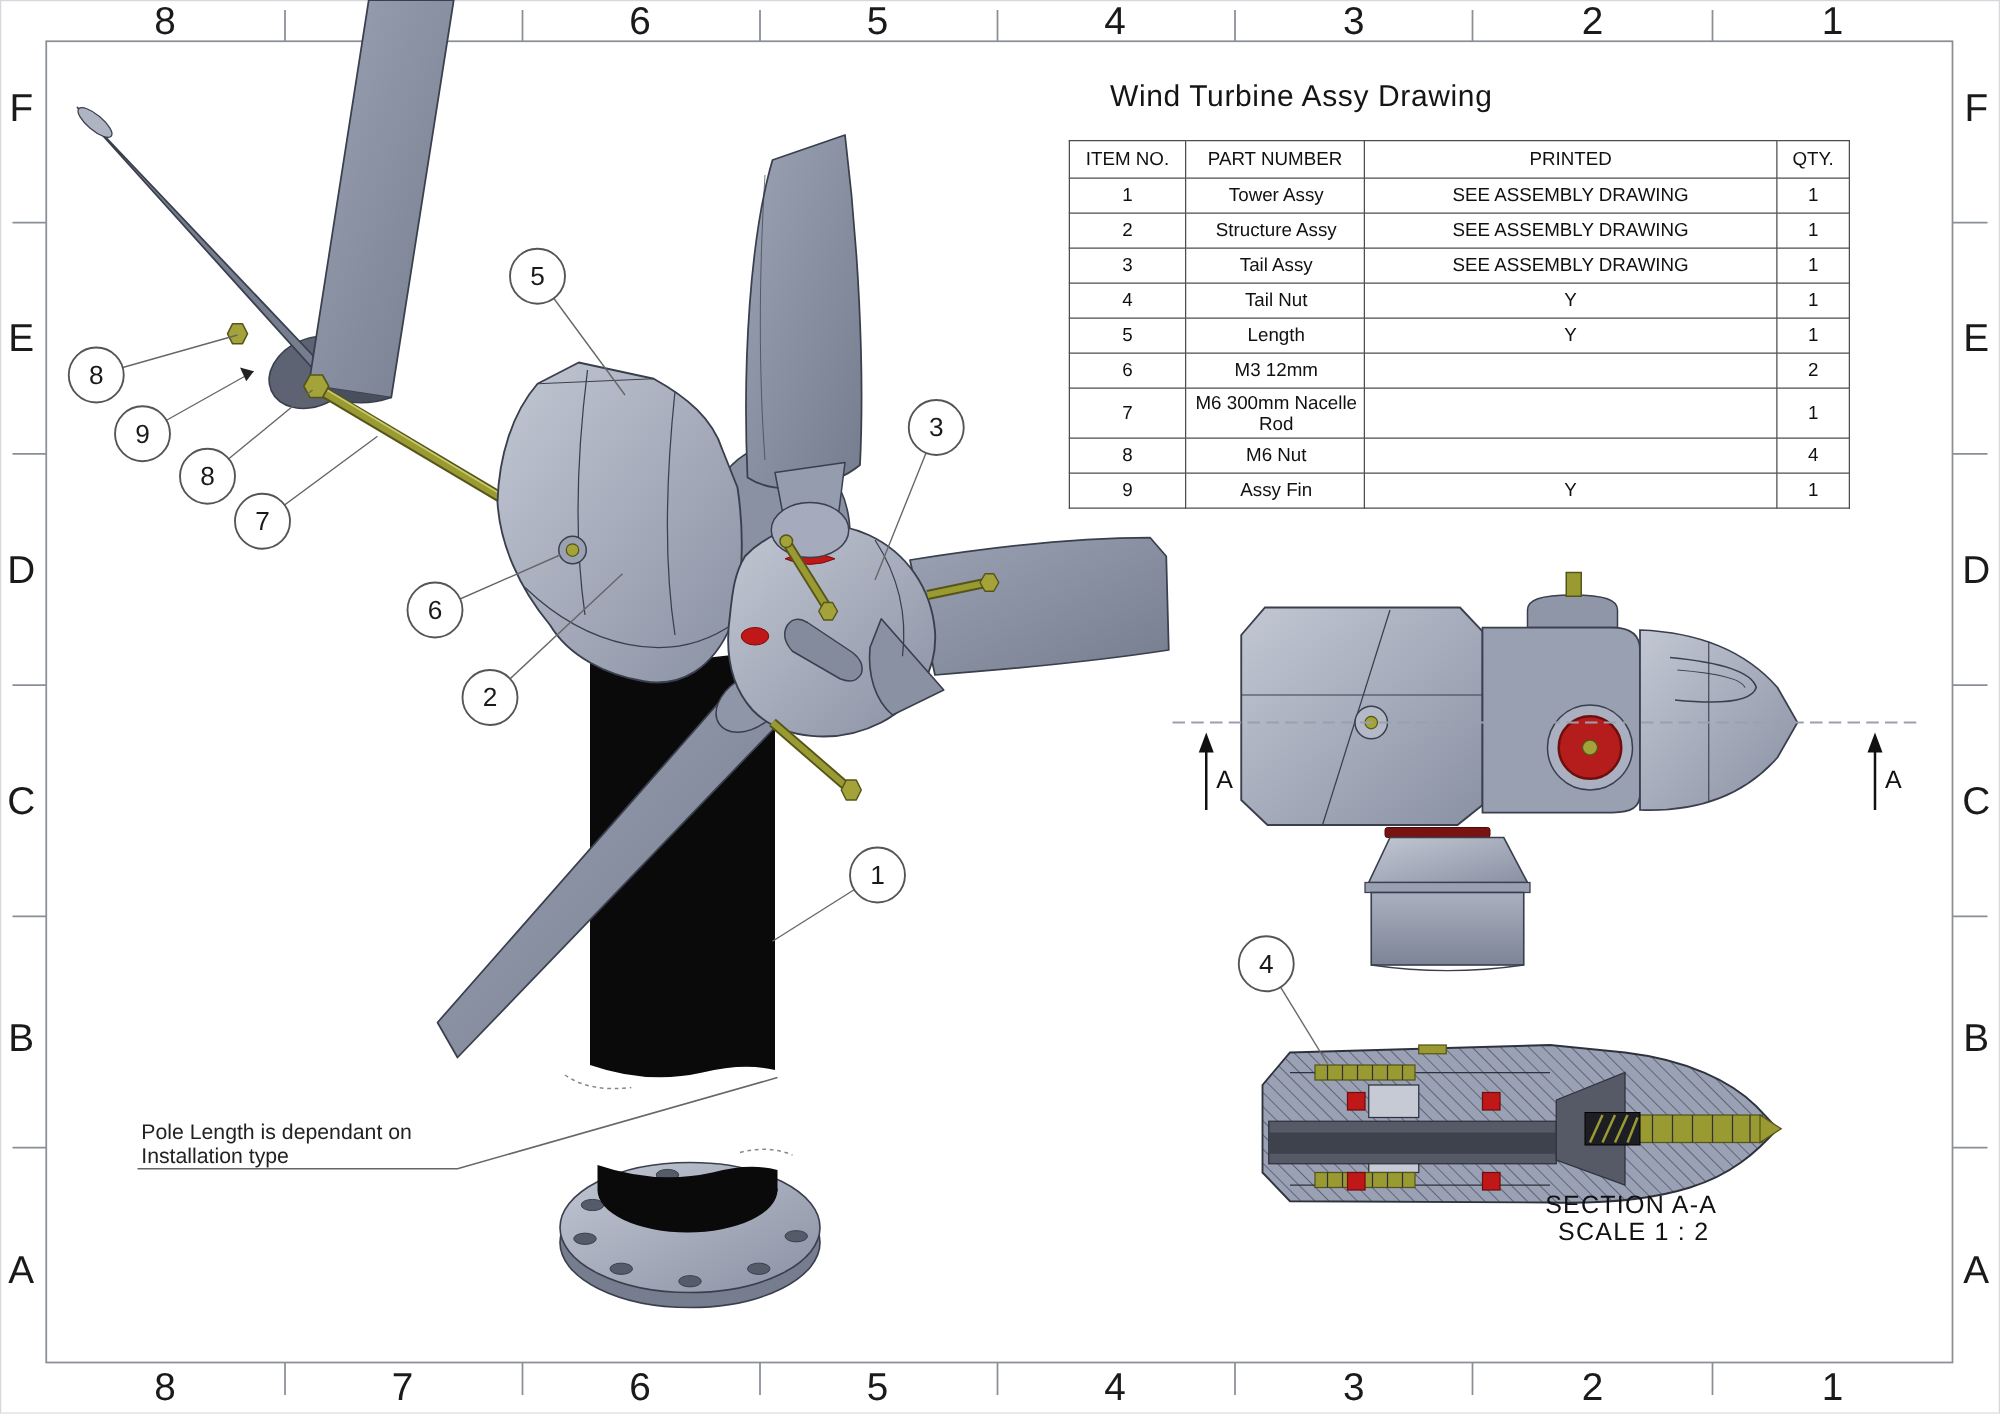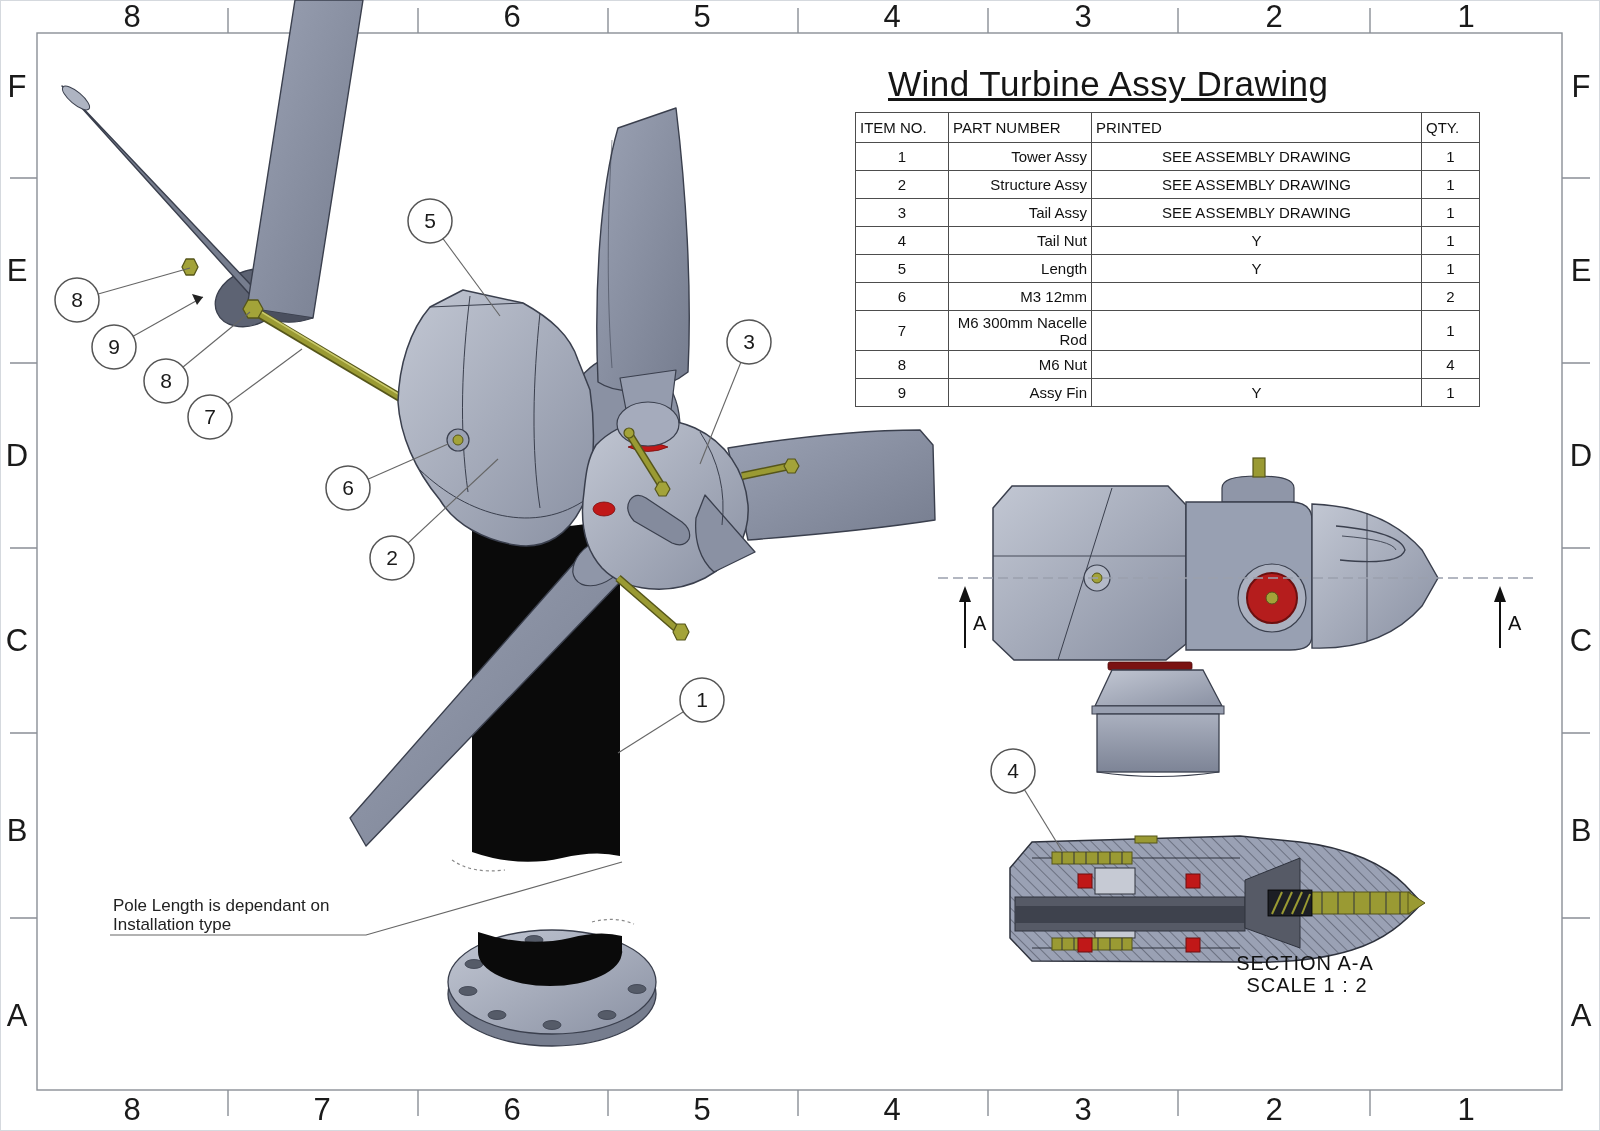--- a/index.html
+++ b/index.html
@@ -5,29 +5,29 @@
   html,body{margin:0;padding:0;background:#ffffff;}
   .sheet{position:relative;width:1600px;height:1131px;background:#ffffff;overflow:hidden;
          font-family:"Liberation Sans", sans-serif; box-shadow: inset 0 0 0 1px #d5d9de;}
   .sheet svg{position:absolute;left:0;top:0;}
   svg text{font-family:"Liberation Sans", sans-serif; fill:#1a1a1a;}
   .zone-num{font-size:31px;}
   .balloon-num{font-size:21px;}
   .note-txt{font-size:17px; fill:#222;}
   .sec-txt{font-size:20px; letter-spacing:1px; fill:#111;}
   .arrow-txt{font-size:20px; fill:#111;}
-  .page-title{position:absolute;left:888px;top:64px;width:420px;font-size:35px;color:#151515;
-              letter-spacing:0.5px;white-space:nowrap;text-decoration:underline;}
+  .page-title{position:absolute;left:888px;top:64px;width:420px;font-size:24px;color:#151515;
+              letter-spacing:0.5px;white-space:nowrap;}
   table.bom{position:absolute;left:855px;top:112px;border-collapse:collapse;table-layout:fixed;
             width:624px;color:#111;}
   table.bom td,table.bom th{border:1.2px solid #4d4d4d;font-size:15px;font-weight:normal;
             padding:1px 4px;overflow:hidden;}
-  table.bom th{height:27px;text-align:left;}
+  table.bom th{height:27px;text-align:center;}
   table.bom td{height:25px;text-align:center;}
-  table.bom td.part{text-align:right;padding-left:6px;}
+  table.bom td.part{text-align:center;padding-left:6px;}
   tr.tall td{height:37px;}
 </style>
 </head>
 <body>
 
 <div class="sheet">
 
 <svg width="1600" height="1131" viewBox="0 0 1600 1131">
   <defs>
     <linearGradient id="gMetal" x1="0" y1="0" x2="1" y2="1">

